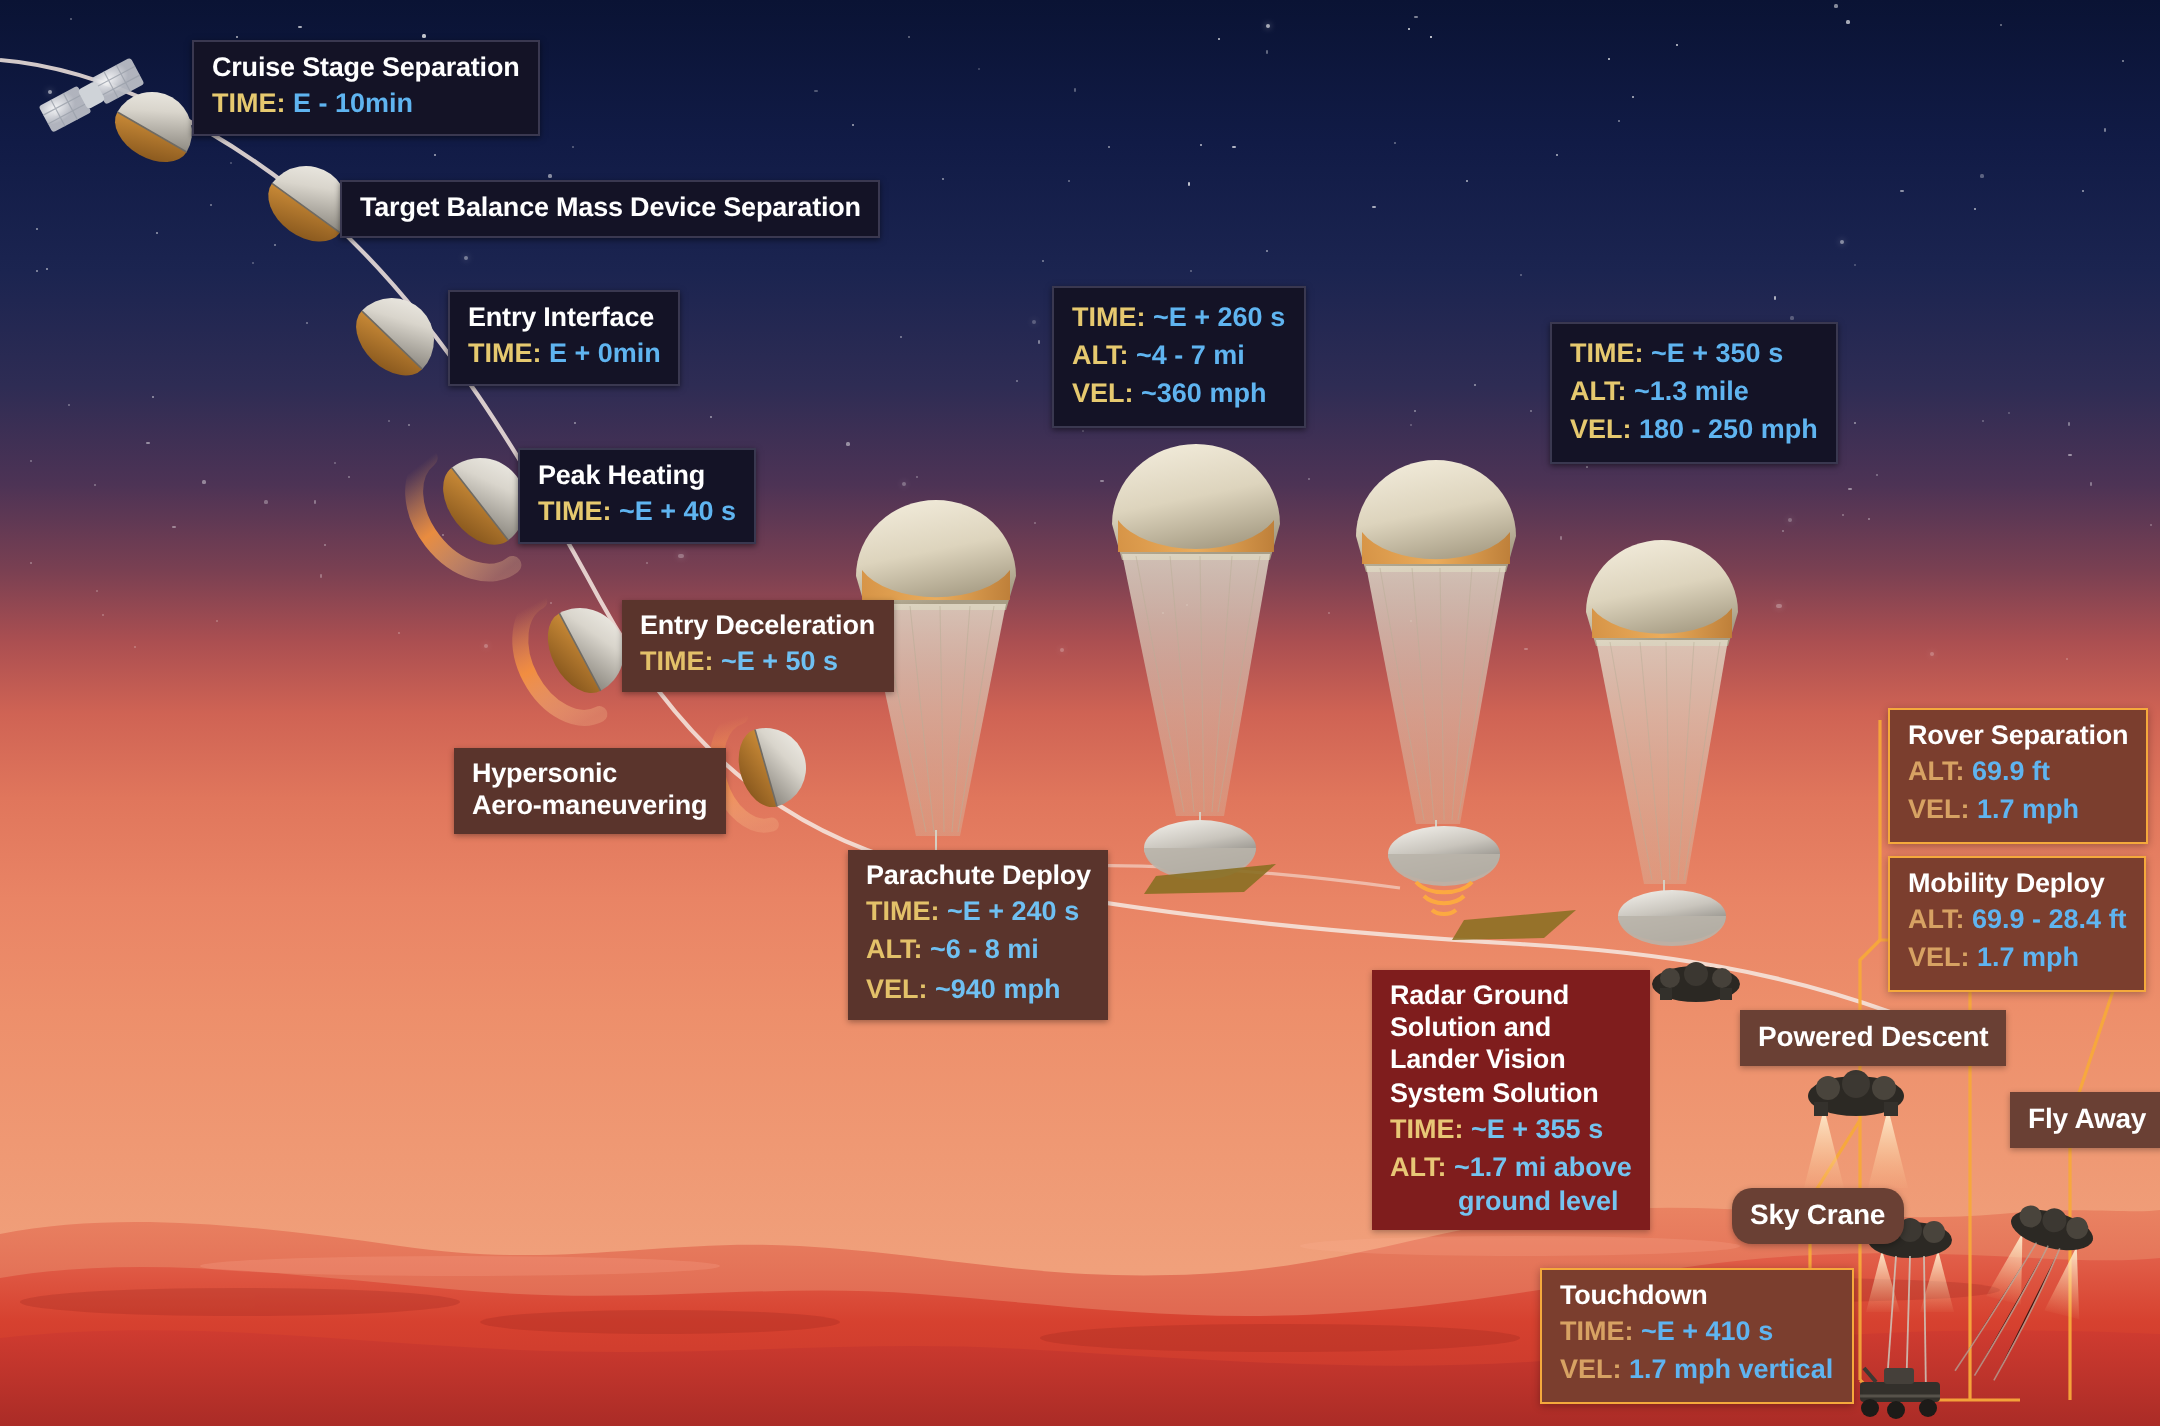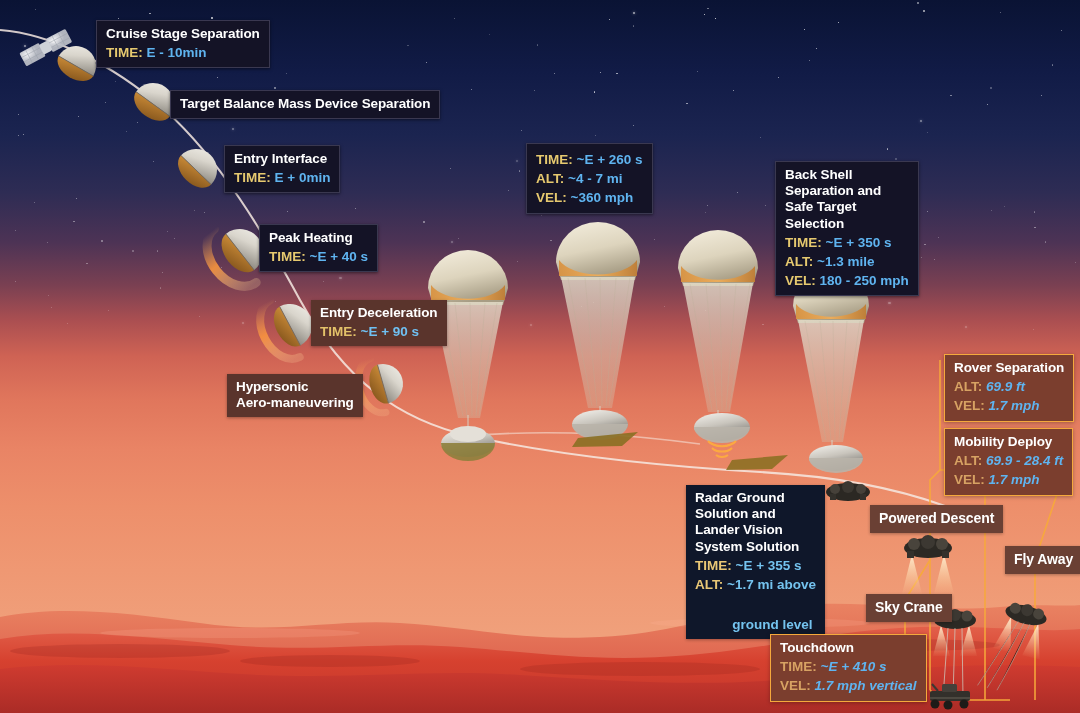--- a/index.html
+++ b/index.html
@@ -53,40 +53,40 @@
     line-height:1.2;
     white-space:nowrap;
   }
   .box .ttl {
     color:#ffffff;
     font-weight:bold;
     font-size:13.5px;
     letter-spacing:-0.1px;
     display:block;
   }
-  .box .row { font-size:13.5px; font-weight:bold; white-space:nowrap;margin-top:24px; }
+  .box .row { font-size:13.5px; font-weight:bold; white-space:nowrap; }
   .box .k { color:#e0c879; }
   .box .v { color:#6cb8ee; }
 
   
   .b-night { background:#141326; border:1px solid #3a3850; box-shadow:0 1px 3px rgba(0,0,0,.5); }
   .b-night .k { color:#e6c96f; }
   .b-night .v { color:#5fb4f0; }
 
   .b-maroon { background:#5a342c; box-shadow:0 1px 3px rgba(0,0,0,.35); }
   .b-maroon .k { color:#e3c169; }
   .b-maroon .v { color:#6fc0f2; }
 
-  .b-rust { background:#0f172a; box-shadow:0 1px 3px rgba(0,0,0,.3); }
+  .b-rust { background:#7f1d1d; box-shadow:0 1px 3px rgba(0,0,0,.3); }
   .b-rust .k { color:#e8c776; }
-  .b-rust .v { color:#74c3ef;text-align:center; }
+  .b-rust .v { color:#74c3ef; }
 
   .b-amber { background:#7b3e2e; border:1.5px solid #f5a93c; box-shadow:0 1px 4px rgba(0,0,0,.3); }
   .b-amber .k { color:#d7a263; }
-  .b-amber .v { color:#5fb4f0;font-style:italic; }
+  .b-amber .v { color:#5fb4f0; }
 
   .b-plain { background:#6a4034; color:#fff; box-shadow:0 1px 3px rgba(0,0,0,.3); }
   .b-plain .ttl { font-size:14px; }
 
   .indent { padding-left:34px; display:block; }
 
   
   .maintitle {
     position:absolute; left:60px; top:648px;
     color:#fff; font-weight:bold; font-size:18.5px; line-height:1.33;
@@ -566,21 +566,21 @@
     <span class="row">
       <span class="k">TIME:</span>
       <span class="v">~E + 40 s</span>
     </span>
   </div>
 
   <div class="box b-maroon" style="left:311px; top:300px;">
     <span class="ttl">Entry Deceleration</span>
     <span class="row">
       <span class="k">TIME:</span>
-      <span class="v">~E + 90 s</span>
+      <span class="v">~E + 50 s</span>
     </span>
   </div>
 
   <div class="box b-maroon" style="left:227px; top:374px;">
     <span class="ttl" style="white-space:pre-line;">Hypersonic
 Aero-maneuvering</span>
   </div>
 
   <div class="box b-night" style="left:526px; top:143px;">
     <span class="row">
@@ -590,26 +590,37 @@
     <span class="row">
       <span class="k">ALT:</span>
       <span class="v">~4 - 7 mi</span>
     </span><br>
     <span class="row">
       <span class="k">VEL:</span>
       <span class="v">~360 mph</span>
     </span>
   </div>
 
+  <div class="box b-maroon" style="left:424px; top:425px;">
+    <span class="ttl">Parachute Deploy</span>
+    <span class="row">
+      <span class="k">TIME:</span>
+      <span class="v">~E + 240 s</span>
+    </span><br>
+    <span class="row">
+      <span class="k">ALT:</span>
+      <span class="v">~6 - 8 mi</span>
+    </span><br>
+    <span class="row">
+      <span class="k">VEL:</span>
+      <span class="v">~940 mph</span>
+    </span>
+  </div>
 
   <div class="box b-night" style="left:775px; top:161px;">
-    <span class="ttl" style="white-space:pre-line;">Back Shell
-Separation and
-Safe Target
-Selection</span>
     <span class="row">
       <span class="k">TIME:</span>
       <span class="v">~E + 350 s</span>
     </span><br>
     <span class="row">
       <span class="k">ALT:</span>
       <span class="v">~1.3 mile</span>
     </span><br>
     <span class="row">
       <span class="k">VEL:</span>
@@ -666,21 +677,21 @@
     <span class="row">
       <span class="k">VEL:</span>
       <span class="v">1.7 mph vertical</span>
     </span>
   </div>
 
   <div class="box b-plain" style="left:870px; top:505px;">
     <span class="ttl">Powered Descent</span>
   </div>
 
-  <div class="box b-plain" style="left:866px; top:594px;">
+  <div class="box b-plain" style="left:866px; top:594px;border-radius:10px;">
     <span class="ttl">Sky Crane</span>
   </div>
 
   <div class="box b-plain" style="left:1005px; top:546px;">
     <span class="ttl">Fly Away</span>
   </div>
 
 
 </div>
 

